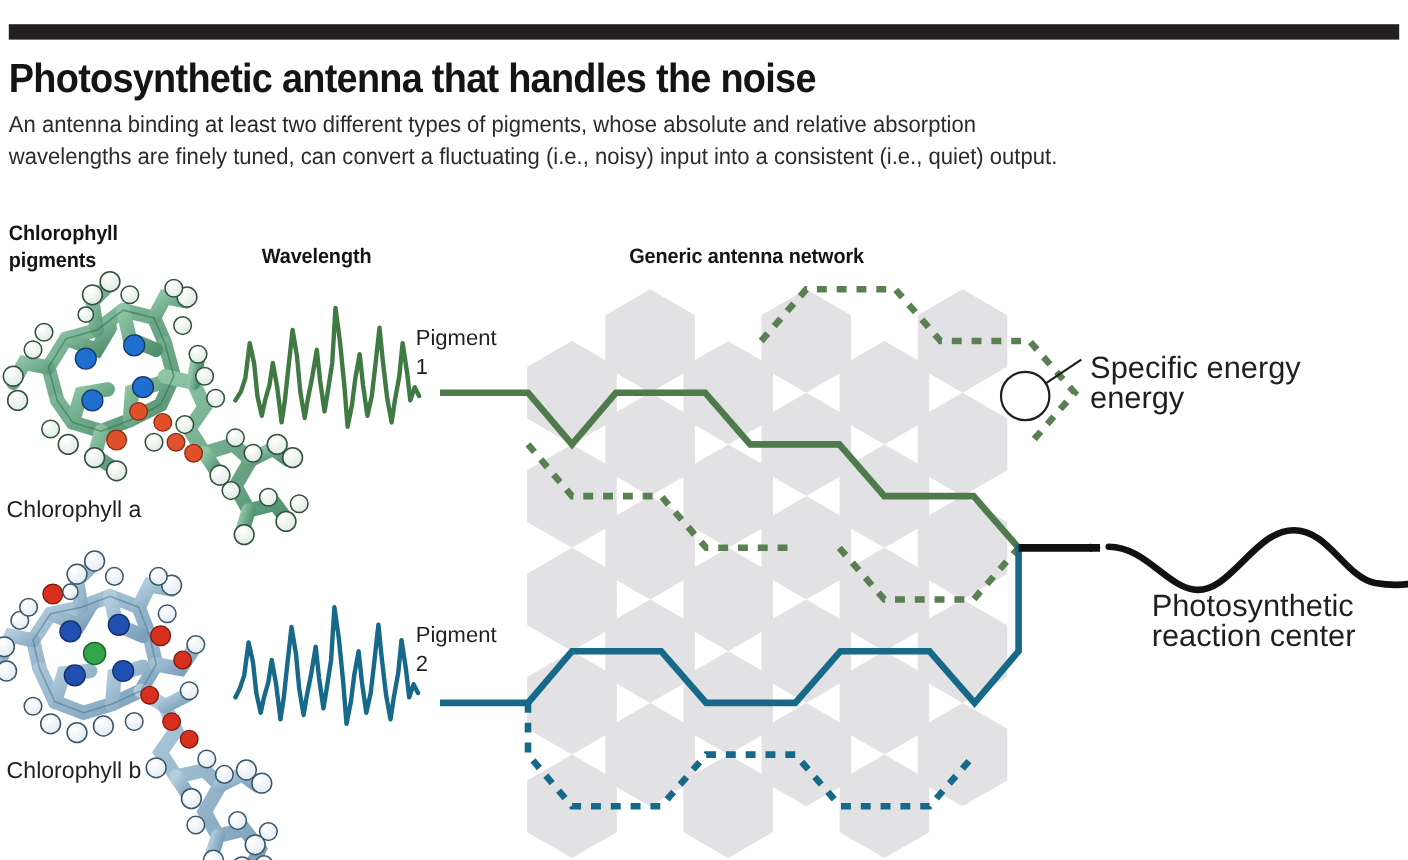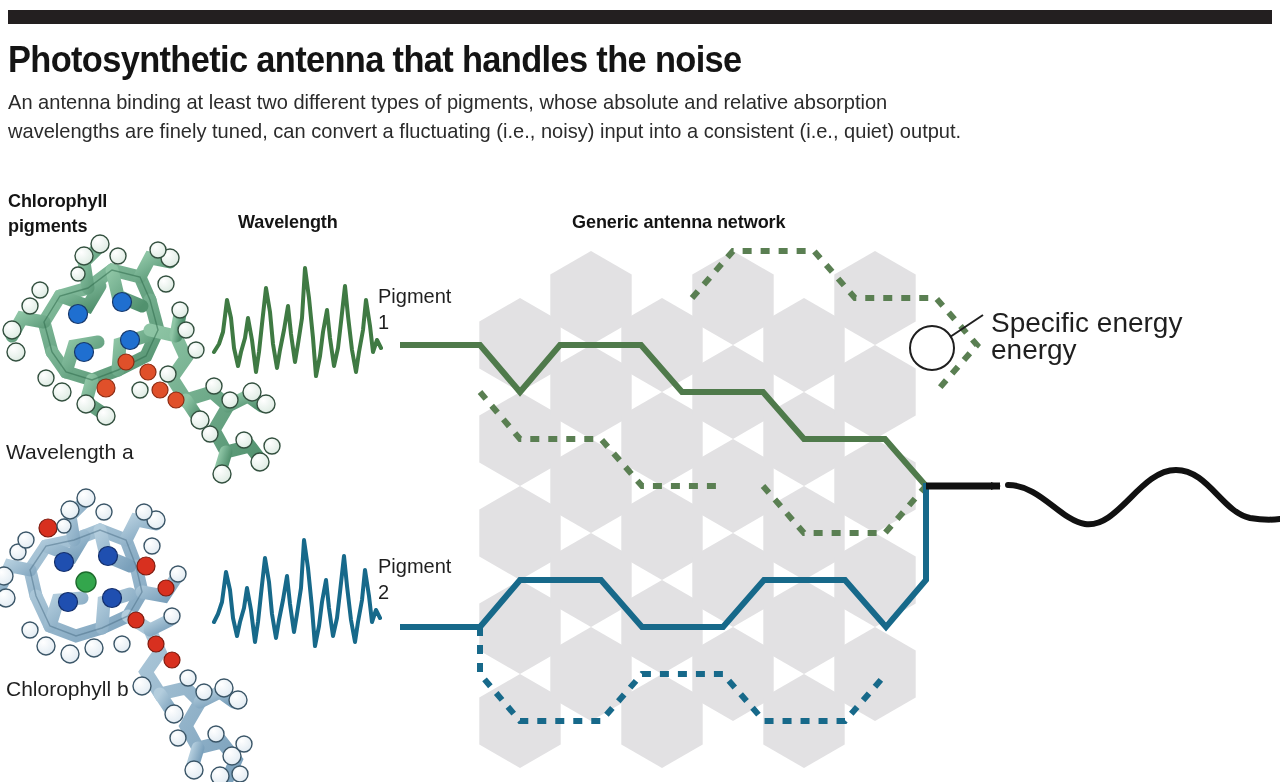--- a/index.html
+++ b/index.html
@@ -10,21 +10,21 @@
   body {
     width: 1280px;
     height: 782px;
     position: relative;
     overflow: hidden;
     font-family: "Liberation Sans", sans-serif;
     color: #1a1a1a;
   }
   #stage {
     position: absolute;
-    left: 0; top: 0;
+    left: 0; top: 12px;
     width: 1280px;
     height: 666px;
   }
 
   
   .rule {
     position: absolute;
     left: 8px;
     top: 10px;
     width: 1264px;
@@ -435,22 +435,26 @@
 
   <div class="pig-label pig1">
     <div>Pigment</div>
     <div>1</div>
   </div>
   <div class="pig-label pig2">
     <div>Pigment</div>
     <div>2</div>
   </div>
 
-  <div class="mol-label lbl-chla">Wavelength a</div>
+  <div class="mol-label lbl-chla">Chlorophyll a</div>
   <div class="mol-label lbl-chlb">Chlorophyll b</div>
 
   <div class="callout co-specific">
     <div>Specific energy</div>
     <div>energy</div>
   </div>
 
+  <div class="callout co-rc">
+    <div>Photosynthetic</div>
+    <div>reaction center</div>
+  </div>
 
 </div>
 
 </body></html>

